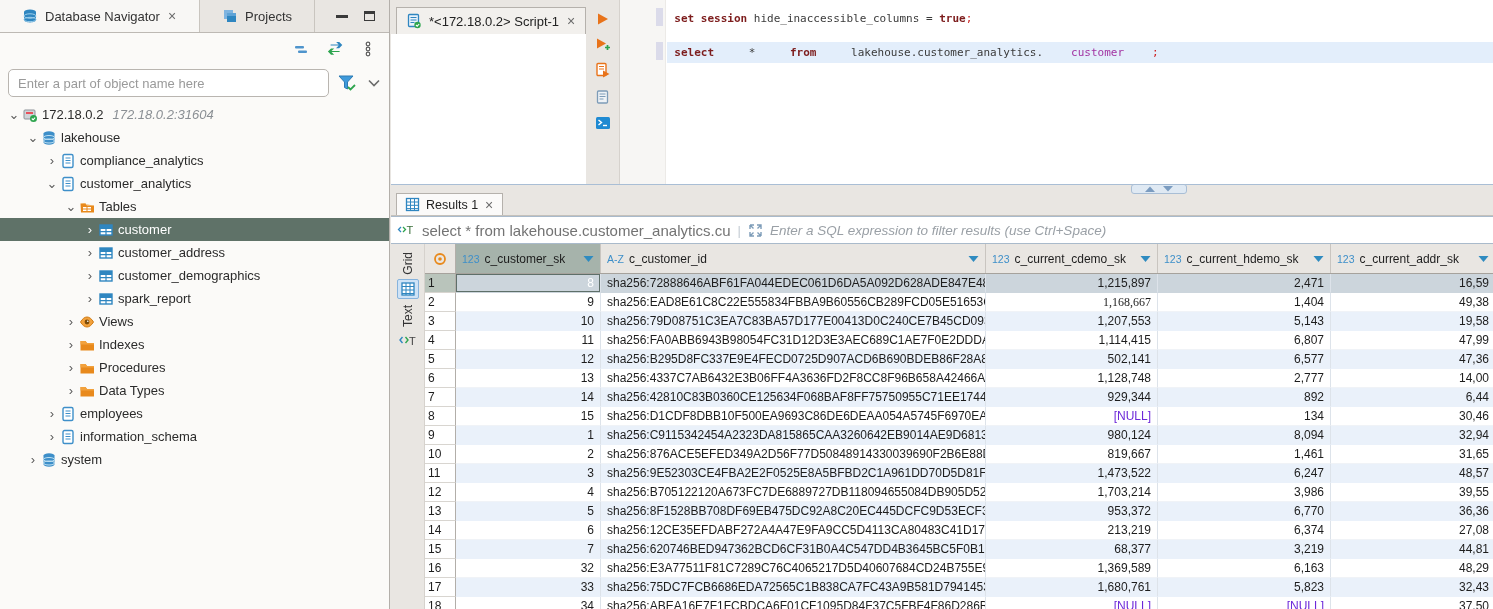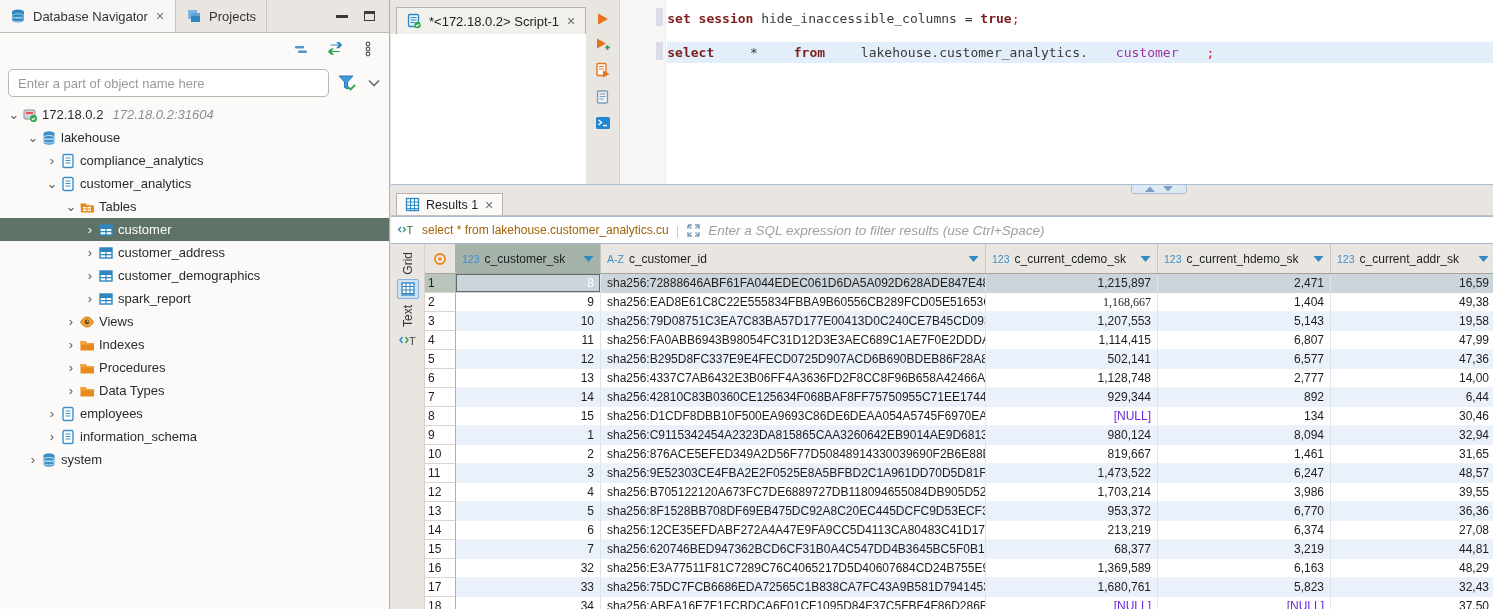--- a/index.html
+++ b/index.html
@@ -3,21 +3,21 @@
 <meta charset="utf-8">
 <style>
 *{box-sizing:border-box;margin:0;padding:0}
 html,body{width:1493px;height:609px;overflow:hidden}
 body{position:relative;background:#e9e6e2;font-family:"Liberation Sans",sans-serif;font-size:13px;color:#2b2b2b}
 .icn{display:inline-flex;align-items:center;justify-content:center;flex:none}
 .xbtn{color:#6b6b6b;font-size:14px;line-height:1;padding:0 1px;cursor:pointer}
 
 #left-panel{position:absolute;left:0;top:0;width:390px;height:609px;background:#fbfaf8;border-right:1px solid #b3afaa;display:flex;flex-direction:column}
 .lp-tabbar{height:33px;background:#e9e6e2;border-bottom:1px solid #bdb9b4;display:flex;align-items:stretch;flex:none}
-.tab{display:flex;align-items:center;gap:7px;padding:0 10px;border-right:1px solid #c9c5bf;color:#333}
+.tab{display:flex;align-items:center;gap:7px;padding:0 22px;border-right:1px solid #c9c5bf;color:#333}
 .tab.active{background:#f8f7f5}
 .lp-winbtns{margin-left:auto;display:flex;align-items:center;gap:16px;padding-right:14px}
 .glyph-min{width:12px;height:4px;border-bottom:3px solid #3a3a3a}
 .glyph-max{width:11px;height:10px;border:1px solid #3a3a3a;border-top:3px solid #3a3a3a}
 .lp-toolbar{height:32px;display:flex;justify-content:flex-end;align-items:center;gap:18px;padding-right:16px;flex:none}
 .lp-filterrow{height:36px;display:flex;align-items:center;gap:8px;padding:0 8px;flex:none}
 .lp-filterrow input{flex:1;height:28px;border:1px solid #b9b5b0;border-radius:5px;background:#fff;padding:0 9px;font-family:"Liberation Sans",sans-serif;font-size:13px;color:#333;outline:none}
 .lp-filterrow input::placeholder{color:#9a9a9a}
 #tree{flex:1;overflow:hidden;padding-top:2px;background:#fbfaf8}
 .tree-row{height:23px;display:flex;align-items:center;white-space:nowrap}
@@ -30,34 +30,34 @@
 #editor-region{position:absolute;left:391px;top:0;right:0;height:184px;background:#fff;display:flex;}
 .ed-tabbar{height:34px;background:#e9e6e2;display:flex;align-items:flex-end;padding-left:5px;flex:none}
 .ed-tab{height:27px;display:flex;align-items:center;gap:7px;padding:0 9px;background:#f2f0ed;border:1px solid #b5b1ac;border-bottom:none;color:#222}
 .ed-underline{height:2px;background:#4b8fd2;flex:none}
 .ed-body{flex:1;display:flex}
 .ed-toolbar{width:34px;background:#e9e6e2;border-right:1px solid #d6d2cd;display:flex;flex-direction:column;align-items:center;gap:11px;padding-top:12px;flex:none}
 .ed-toolbar .icn{cursor:pointer}
 .ed-code{flex:1;position:relative;background:#fff;overflow:hidden}
 .ed-gutter{position:absolute;left:0;top:0;width:46px;height:100%;background:#f7f6f4;border-right:1px solid #eceae7}
 .change-bar{position:absolute;left:36px;width:7px;height:18px;background:#dbdbea}
-.code-line{position:absolute;left:47px;right:0;height:21px;display:flex;align-items:center;padding-left:0;font-family:"DejaVu Sans Mono","Liberation Mono",monospace;font-size:13px;white-space:pre}
+.code-line{position:absolute;left:47px;right:0;height:21px;display:flex;align-items:center;padding-left:7px;font-family:"DejaVu Sans Mono","Liberation Mono",monospace;font-size:11px;white-space:pre}
 .code-line.hl{background:#e3eefb}
 .tk-kw{color:#7d1d1d;font-weight:bold}
 .tk-plain{color:#3a3a3a}
 .tk-table{color:#a233a2}
 .tk-semi{color:#cc2020}
 
 #results-region{position:absolute;left:391px;top:184px;right:0;bottom:0;display:flex;flex-direction:column;background:#e9e6e2}
 .rs-sash{height:9px;border-top:1px solid #a9bed5;position:relative;flex:none}
 .rs-collapse{position:absolute;left:740px;top:-1px;width:56px;height:10px;display:flex;align-items:center;justify-content:center;gap:8px;background:#dfe9f3;border:1px solid #a9bed5;border-radius:3px;cursor:pointer}
 .rs-tabbar{height:23px;display:flex;align-items:flex-end;padding-left:5px;border-bottom:1px solid #c5c1bb;flex:none}
 .rs-tab{height:22px;display:flex;align-items:center;gap:6px;padding:0 8px;background:#fbfaf9;border:1px solid #b5b1ac;border-bottom:none;font-size:12.5px;color:#222}
 .rs-filterbar{height:28px;background:#fff;border-top:1px solid #a9bacb;border-bottom:1px solid #a9bacb;display:flex;align-items:center;gap:7px;padding:0 6px;flex:none}
-.filter-query{color:#a16207;font-size:12px;white-space:nowrap}
+.filter-query{color:#737373;font-size:15px;white-space:nowrap}
 .filter-sep{color:#c3cbd3}
 .filter-placeholder{color:#9aa0a6;font-style:italic;font-size:13.5px;white-space:nowrap;overflow:hidden;flex:1}
 .rs-main{flex:1;display:flex;overflow:hidden}
 .rs-sidetabs{width:34px;background:#e9e6e2;border-right:1px solid #d6d2cd;display:flex;flex-direction:column;align-items:center;gap:6px;padding-top:8px;flex:none}
 .side-tab{display:flex;flex-direction:column;align-items:center;gap:4px;cursor:pointer}
 .side-label{writing-mode:vertical-rl;transform:rotate(180deg);font-size:12px;color:#333}
 .side-iconbox{width:22px;height:20px;display:flex;align-items:center;justify-content:center;border-radius:2px}
 .side-iconbox.active{background:#cfe3f6;border:1px solid #86b3dd}
 .rs-grid{flex:1;background:#fff;overflow:hidden;font-size:12px;color:#1d1d1d}
 .g-header{display:flex;height:30px;background:#e9e6e2;border-bottom:1px solid #a6a29c}

